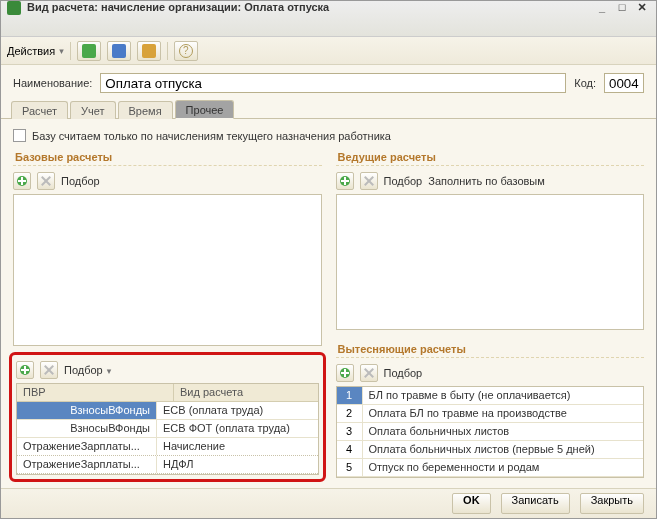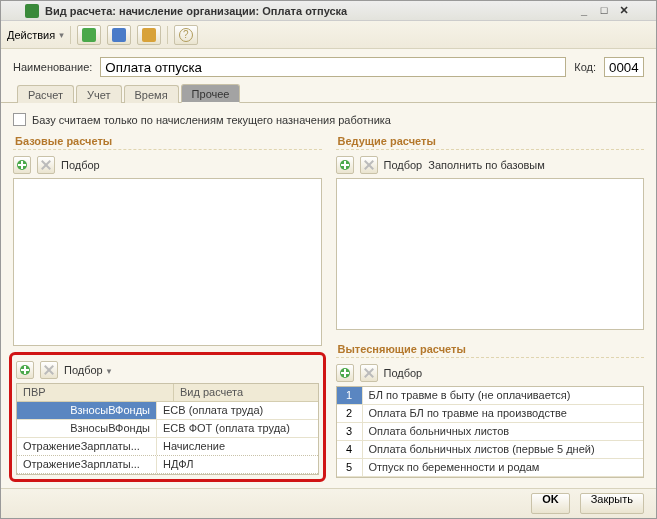--- a/index.html
+++ b/index.html
@@ -2,21 +2,21 @@
 <html><head>
 <meta charset="utf-8">
 <style>
   * { box-sizing: border-box; }
   html, body { margin: 0; padding: 0; font-family: Tahoma, Arial, sans-serif; font-size: 11px; }
   body { background: #fff; width: 657px; height: 519px; overflow: hidden; }
 
   .window { width: 657px; height: 519px; background: #f9f6ed; border: 1px solid #999; display: flex; flex-direction: column; }
 
   
-  .titlebar { background: linear-gradient(#eee,#e3e3dc); height: 20px; display: flex; align-items: center; padding: 0 24px; border-bottom: 1px solid #ccc; }
+  .titlebar { background: linear-gradient(#eee,#e3e3dc); height: 36px; display: flex; padding: 0 6px; border-bottom: 1px solid #ccc; }
   .titlebar .appicon { width: 14px; height: 14px; background:#3a8a3a; border-radius:2px; margin-right:6px; display:inline-block; }
   .titlebar .title { font-weight: bold; color:#333; flex:1; }
   .titlebar .ctrl { width:16px; height:14px; text-align:center; cursor:pointer; font-weight:bold; color:#333; margin-left:4px; }
 
   
   .toolbar { height: 28px; background: linear-gradient(#f6f3e8,#efeadb); display:flex; align-items:center; padding:0 6px; gap:6px; border-bottom:1px solid #d8d3bd; }
   .tb-btn { height:20px; min-width:20px; padding:0 4px; background:linear-gradient(#fefefe,#eae4cf); border:1px solid #c9c2a8; border-radius:2px; display:inline-flex; align-items:center; justify-content:center; cursor:pointer; color:#555; font-size:10px; }
   .tb-label { display:inline-flex; align-items:center; }
   .tb-dd::after { content:"▾"; font-size:9px; margin-left:4px; color:#777; }
   .tb-sep { width:1px; height:18px; background:#d2ccb3; }
@@ -27,21 +27,21 @@
   .i-orange{ background: #d8a23a; border-radius:2px; }
   .i-help  { width:14px; height:14px; border:1px solid #b09b5a; border-radius:50%; color:#b09b5a; display:inline-flex; align-items:center; justify-content:center; font-size:10px; }
 
   
   .name-row { display:flex; align-items:center; gap:8px; padding:8px 12px 4px; }
   .name-row label { color:#333; }
   .name-input { flex:1; height:20px; border:1px solid #b9b08c; background:#fff; padding:0 4px; }
   .code-input { width:40px; height:20px; border:1px solid #b9b08c; background:#fff; padding:0 4px; }
 
   
-  .tabs { display:flex; align-items:flex-end; padding-left:16px; height:22px; border-bottom:1px solid #c9c2a8; gap:2px; }
+  .tabs { display:flex; align-items:flex-end; padding-left:10px; height:22px; border-bottom:1px solid #c9c2a8; gap:2px; }
   .tab { padding:3px 10px 2px; border:1px solid #c9c2a8; border-bottom:none; background:#efeadb; border-radius:3px 3px 0 0; color:#555; cursor:pointer; position:relative; top:1px; }
   .tab.active { background:#a3a3a3; color:#333; border-bottom:1px solid #f9f6ed; z-index:2; }
 
   .tab-content { flex:1; padding:10px 12px; display:flex; flex-direction:column; gap:6px; overflow:hidden; }
 
   .chk-row { display:flex; align-items:center; gap:6px; color:#333; }
   .chk { width:13px; height:13px; border:1px solid #999; background:#fff; }
 
   .cols { display:flex; gap:14px; flex:1; min-height:0; }
   .col { flex:1; display:flex; flex-direction:column; gap:10px; min-height:0; }
@@ -68,21 +68,21 @@
   .row .cell { padding:2px 6px; border-right:1px solid #e7e2cd; overflow:hidden; white-space:nowrap; color:#333; }
   .row.dots { border-bottom:1px dotted #c9c2a8; }
   .numcell { width:26px; text-align:center; border-right:1px solid #e7e2cd; padding:2px 0; }
   .row.sel .cell:first-child { background:#5a86c1; color:#fff; }
   .row.selnum .numcell { background:#5a86c1; color:#fff; }
 
   .highlight-box { border:3px solid #d01414; border-radius:6px; padding:4px; margin:-4px; }
 
   
   .footer { height:30px; border-top:1px solid #d8d3bd; background:linear-gradient(#f6f3e8,#efeadb); display:flex; align-items:center; justify-content:flex-end; gap:10px; padding:0 12px; }
-  .btn { height:21px; padding:8px 10px; background:linear-gradient(#fefefe,#eae4cf); border:1px solid #c9c2a8; border-radius:2px; cursor:pointer; display:inline-flex; align-items:flex-end; }
+  .btn { height:21px; padding:0 10px; background:linear-gradient(#fefefe,#eae4cf); border:1px solid #c9c2a8; border-radius:2px; cursor:pointer; display:inline-flex; align-items:flex-start; }
 </style>
 </head>
 <body>
 
 <div class="window">
 
   <div class="titlebar">
     <span class="appicon"></span>
     <span class="title">Вид расчета: начисление организации: Оплата отпуска</span>
     <span class="ctrl">_</span>
@@ -236,15 +236,16 @@
           </div>
         </div>
       </div>
     </div>
   </div>
 
   <div class="footer">
     <span class="btn">
         <b>OK</b>
       </span>
+    <span class="btn">Записать</span>
     <span class="btn">Закрыть</span>
   </div>
 </div>
 
 </body></html>

